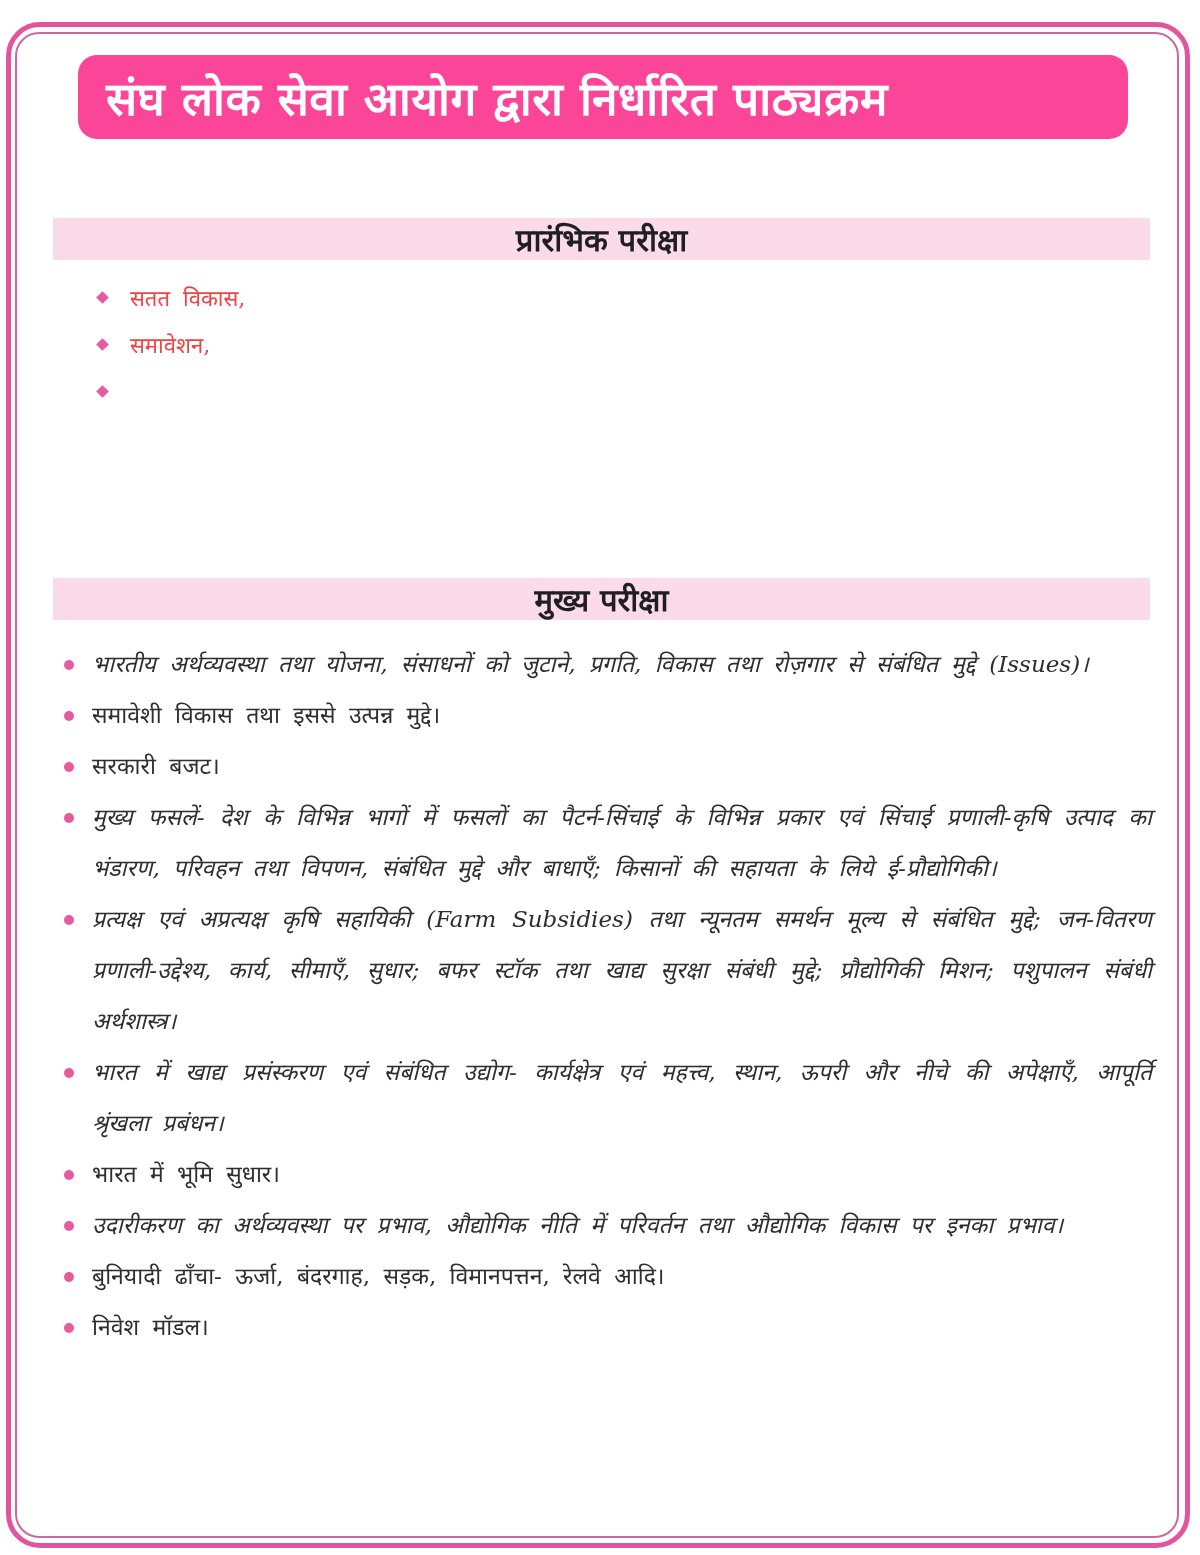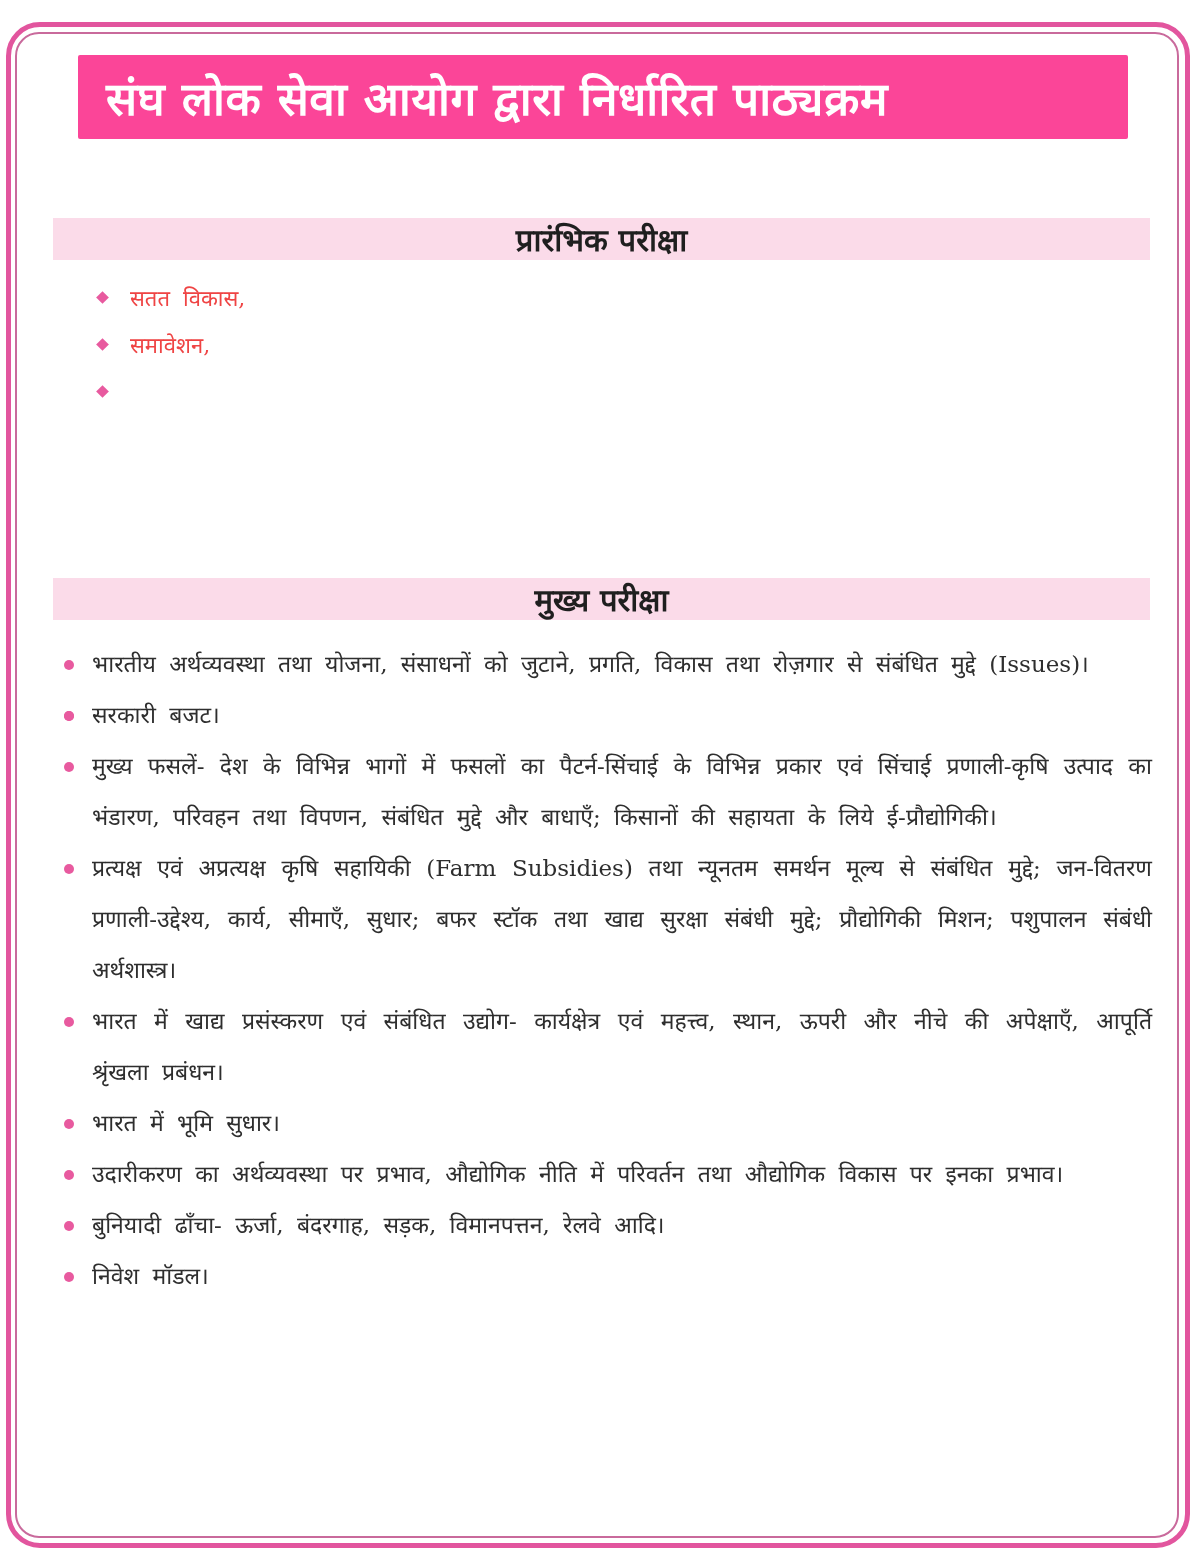--- a/index.html
+++ b/index.html
@@ -35,21 +35,21 @@
       border-radius: 24px;
       box-sizing: border-box;
     }
     .title-banner {
       position: absolute;
       left: 78px;
       top: 55px;
       width: 1050px;
       height: 84px;
       background: #fb4598;
-      border-radius: 2px;
+      border-radius: 19px;
       display: flex;
       align-items: center;
       padding-left: 28px;
       box-sizing: border-box;
     }
     .title-text {
       font-family: "DejaVu Sans", "Liberation Sans", sans-serif;
       font-weight: bold;
       font-size: 46px;
       color: #ffffff;
@@ -84,20 +84,21 @@
       position: relative;
       padding-left: 30px;
       font-size: 23px;
       line-height: 51px;
       text-align: justify;
       color: #2e2e2e;
       word-spacing: 6px;
     }
     .item.justify-all {
       text-align-last: left;
+      font-style: italic;
     }
     .bullet-dot {
       position: absolute;
       left: 2px;
       top: 21px;
       width: 10px;
       height: 10px;
       border-radius: 50%;
       background: #e85a9f;
     }
@@ -160,20 +161,21 @@
   <span class="section-title">मुख्य परीक्षा</span>
 </div>
 
 <ul class="list" style="top:639px;">
   <li class="item justify-all">
     <span class="bullet-dot"></span>
     <span>भारतीय अर्थव्यवस्था तथा योजना, संसाधनों को जुटाने, प्रगति, विकास तथा रोज़गार से संबंधित मुद्दे (Issues)।</span>
   </li>
   <li class="item">
     <span class="bullet-dot"></span>
+    <span>समावेशी विकास तथा इससे उत्पन्न मुद्दे।</span>
   </li>
   <li class="item">
     <span class="bullet-dot"></span>
     <span>सरकारी बजट।</span>
   </li>
   <li class="item justify-all">
     <span class="bullet-dot"></span>
     <span>मुख्य फसलें- देश के विभिन्न भागों में फसलों का पैटर्न-सिंचाई के विभिन्न प्रकार एवं सिंचाई प्रणाली-कृषि उत्पाद का भंडारण, परिवहन तथा विपणन, संबंधित मुद्दे और बाधाएँ; किसानों की सहायता के लिये ई-प्रौद्योगिकी।</span>
   </li>
   <li class="item justify-all">

